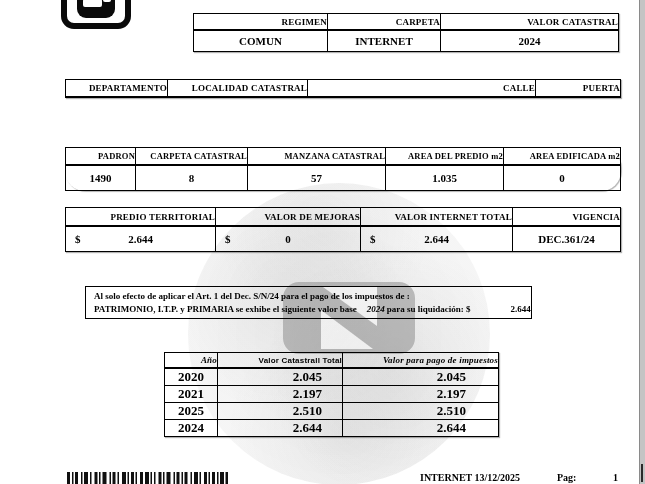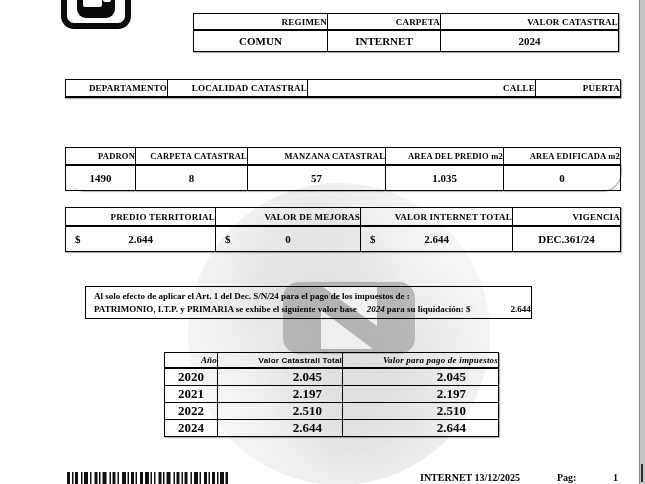--- a/index.html
+++ b/index.html
@@ -212,21 +212,21 @@
       <td>2020</td>
       <td class="num2">2.045</td>
       <td class="num3">2.045</td>
     </tr>
     <tr>
       <td>2021</td>
       <td class="num2">2.197</td>
       <td class="num3">2.197</td>
     </tr>
     <tr>
-      <td>2022</td>
+      <td>2025</td>
       <td class="num2">2.510</td>
       <td class="num3">2.510</td>
     </tr>
     <tr>
       <td>2024</td>
       <td class="num2">2.644</td>
       <td class="num3">2.644</td>
     </tr>
   </tbody>
     </table>

